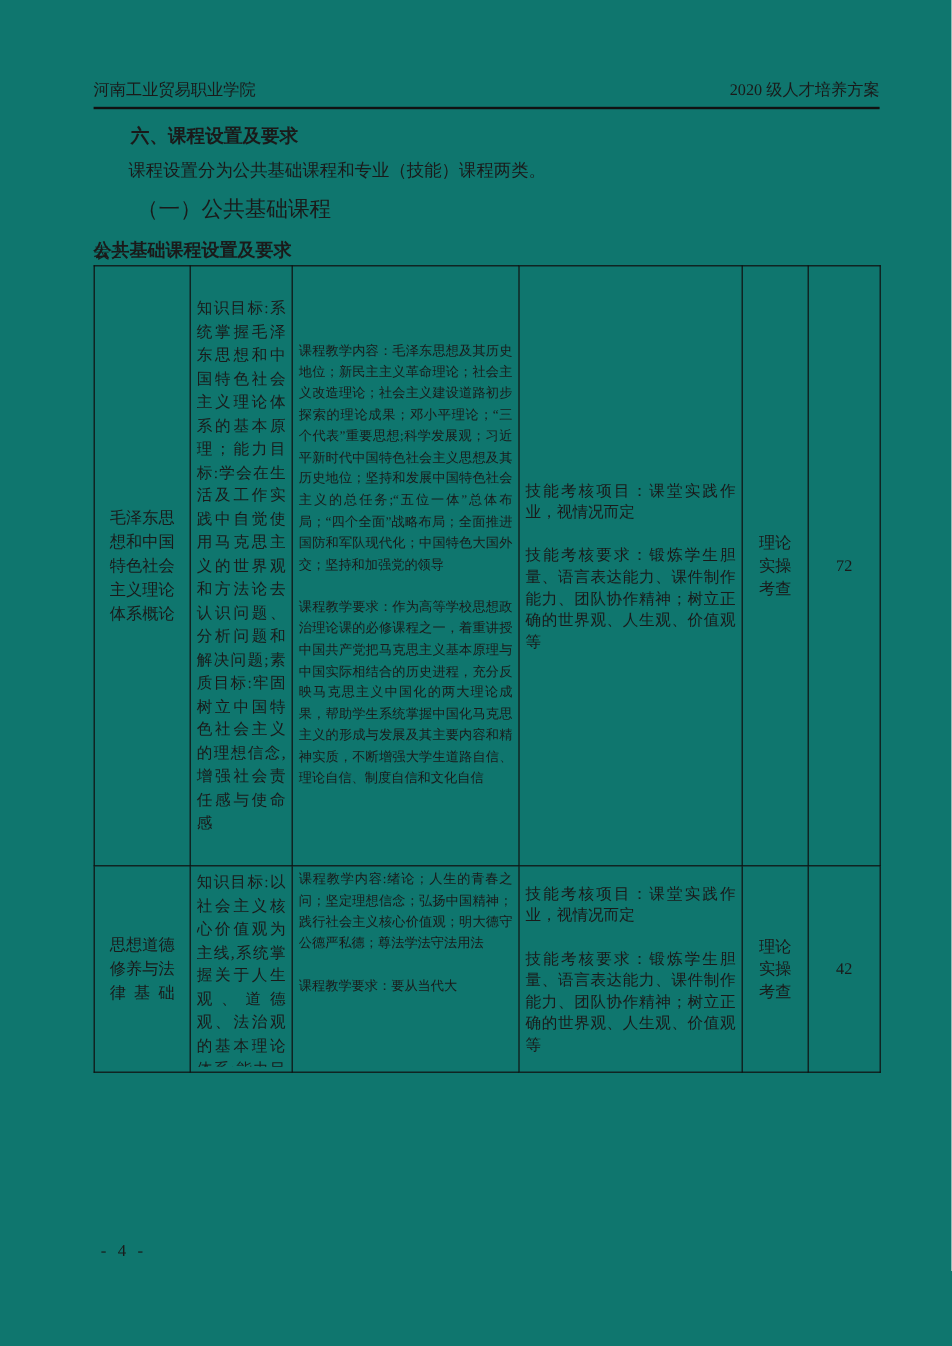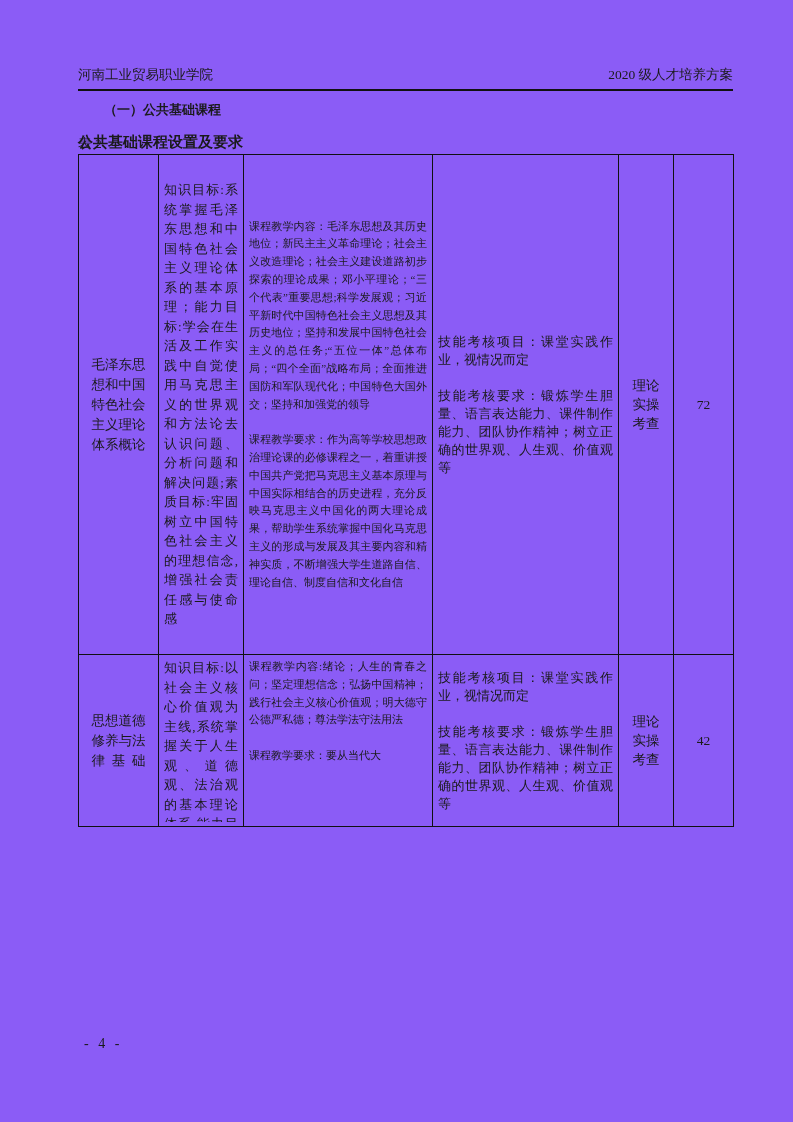--- a/index.html
+++ b/index.html
@@ -1,19 +1,19 @@
 <!DOCTYPE html>
 <html><head>
 <meta charset="utf-8">
 <style>
   html,body{margin:0;padding:0;background:#fff;}
   .page{
     position:relative;
     width:793px;height:1122px;
-    background:#8b5cf6;
+    background:#0f766e;
     font-family:"Liberation Serif","DejaVu Serif",serif;
     color:#1a1a1a;
     overflow:hidden;
   }
   .content{position:absolute;left:78px;top:66px;width:655px;}
 
   
   .doc-header{
     display:flex;justify-content:space-between;align-items:flex-end;
     font-size:13.5px;
@@ -33,21 +33,21 @@
     font-size:15.5px;font-weight:bold;
     padding-left:2em;
   }
   .plain-line{
     margin-top:9px;
     font-size:14.5px;
     padding-left:2em;
   }
   .h-sub{
     margin-top:10px;
-    font-size:13px;font-weight:bold;
+    font-size:18px;font-weight:normal;
     padding-left:2em;
   }
 
   
   .tbl-caption{
     position:relative;
     margin-top:14px;margin-bottom:3px;
     text-align:left;
     font-size:15px;font-weight:bold;
     line-height:18px;
@@ -112,20 +112,22 @@
 
 <div class="page">
   <div class="content">
 
     <div class="doc-header">
       <span>河南工业贸易职业学院</span>
       <span>2020 级人才培养方案</span>
     </div>
 
 
+    <div class="h-main">六、课程设置及要求</div>
+    <div class="plain-line">课程设置分为公共基础课程和专业（技能）课程两类。</div>
     <div class="h-sub">（一）公共基础课程</div>
 
     <div class="tbl-caption">
       <span class="tbl-label">表 2</span>
       <span>公共基础课程设置及要求</span>
     </div>
 
     <table class="main">
       <colgroup>
         <col class="c1">

